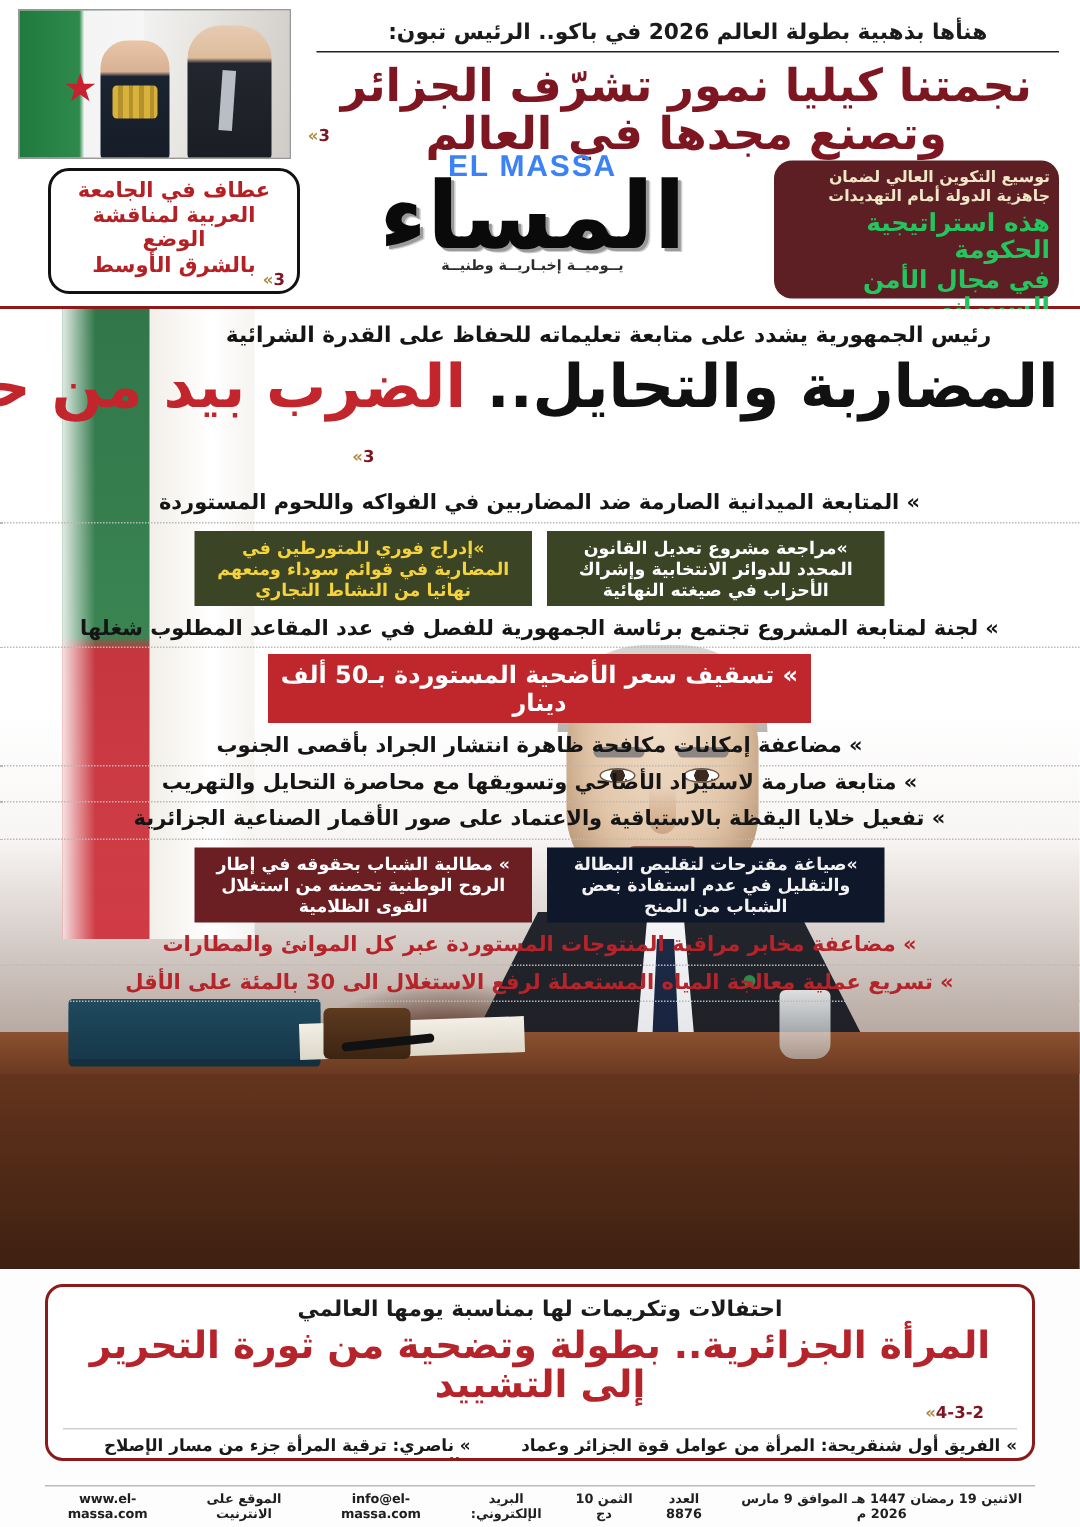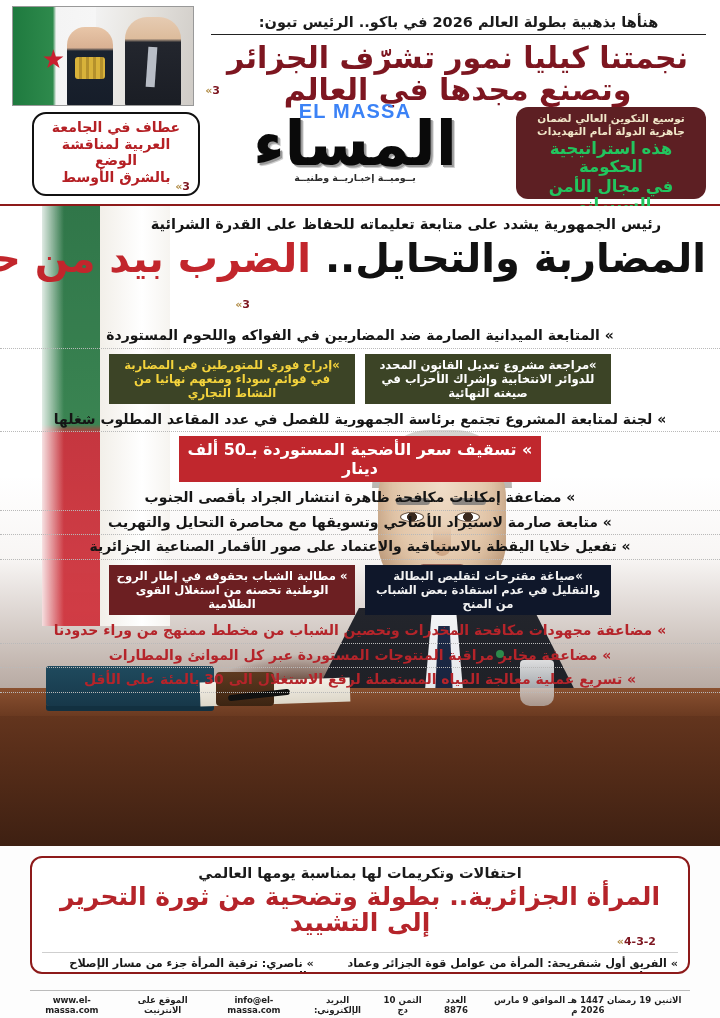--- a/index.html
+++ b/index.html
@@ -117,21 +117,21 @@
   .logo-sub {
     font-size: 9.5px; color:#2c2c2c; letter-spacing: 4px;
     margin-top: 2px; font-weight:600;
   }
 
   
   .box-right {
     position: absolute; right: 14px; top: 107px;
     width: 190px; height: 92px;
     background: #5d1f23; border-radius: 12px;
-    padding: 5px 6px 2px 6px; text-align:center;
+    padding: 5px 6px 2px 6px; text-align:right;
   }
   .box-right .small {
     color:#f0e6c8; font-size:10.5px; font-weight:700; line-height:1.22;
   }
   .box-right .big {
     color:#22c55e; font-size:16.5px; font-weight:900; line-height:1.1;
     margin-top:2px; letter-spacing:-0.4px;
   }
   .box-right .ref { font-size:10px; color:#f6d046; font-weight:900; }
 
@@ -292,21 +292,21 @@
     letter-spacing:-0.25px;
     border-bottom:1px dotted #b9b9b9;
   }
   .bl.red-t { color:#b5242a; }
 
   .two-box {
     position:relative; display:flex; justify-content:center; gap:10px;
     padding:5px 14px 4px 14px;
   }
   .tb {
-    width:246px; padding:4px 7px; text-align:center;
+    width:225px; padding:4px 7px; text-align:center;
     font-size:11.6px; font-weight:900; line-height:1.22; letter-spacing:-0.3px;
   }
   .tb.green-a { background:#3c4426; color:#f4d33c; }
   .tb.green-b { background:#3c4426; color:#ffffff; }
   .tb.maroon-a { background:#6c1f22; color:#ffffff; }
   .tb.maroon-b { background:#0f172a; color:#f2f2f2; }
 
   .band {
     margin: 4px auto; width: 362px;
     background:#c0272d; color:#fff;
@@ -449,21 +449,20 @@
 
       <div class="bl">» مضاعفة إمكانات مكافحة ظاهرة انتشار الجراد بأقصى الجنوب</div>
       <div class="bl">» متابعة صارمة لاستيراد الأضاحي وتسويقها مع محاصرة التحايل والتهريب</div>
       <div class="bl">» تفعيل خلايا اليقظة بالاستباقية والاعتماد على صور الأقمار الصناعية الجزائرية</div>
 
       <div class="two-box">
         <div class="tb maroon-b">»صياغة مقترحات لتقليص البطالة والتقليل في عدم استفادة بعض الشباب من المنح</div>
         <div class="tb maroon-a">» مطالبة الشباب بحقوقه في إطار الروح الوطنية تحصنه من استغلال القوى الظلامية</div>
       </div>
 
-      <div class="bl red-t">» مضاعفة مجهودات مكافحة المخدرات وتحصين الشباب من مخطط ممنهج من وراء حدودنا</div>
       <div class="bl red-t">» مضاعفة مخابر مراقبة المنتوجات المستوردة عبر كل الموانئ والمطارات</div>
       <div class="bl red-t">» تسريع عملية معالجة المياه المستعملة لرفع الاستغلال الى 30 بالمئة على الأقل</div>
     </div>
   </div>
 
   <div class="bottom">
     <div class="kick">احتفالات وتكريمات لها بمناسبة يومها العالمي</div>
     <div class="hl">المرأة الجزائرية.. بطولة وتضحية من ثورة التحرير إلى التشييد</div>
     <div class="hlref">
       <span class="pg-ref"><span class="chev">«</span><span>4-3-2</span></span>

